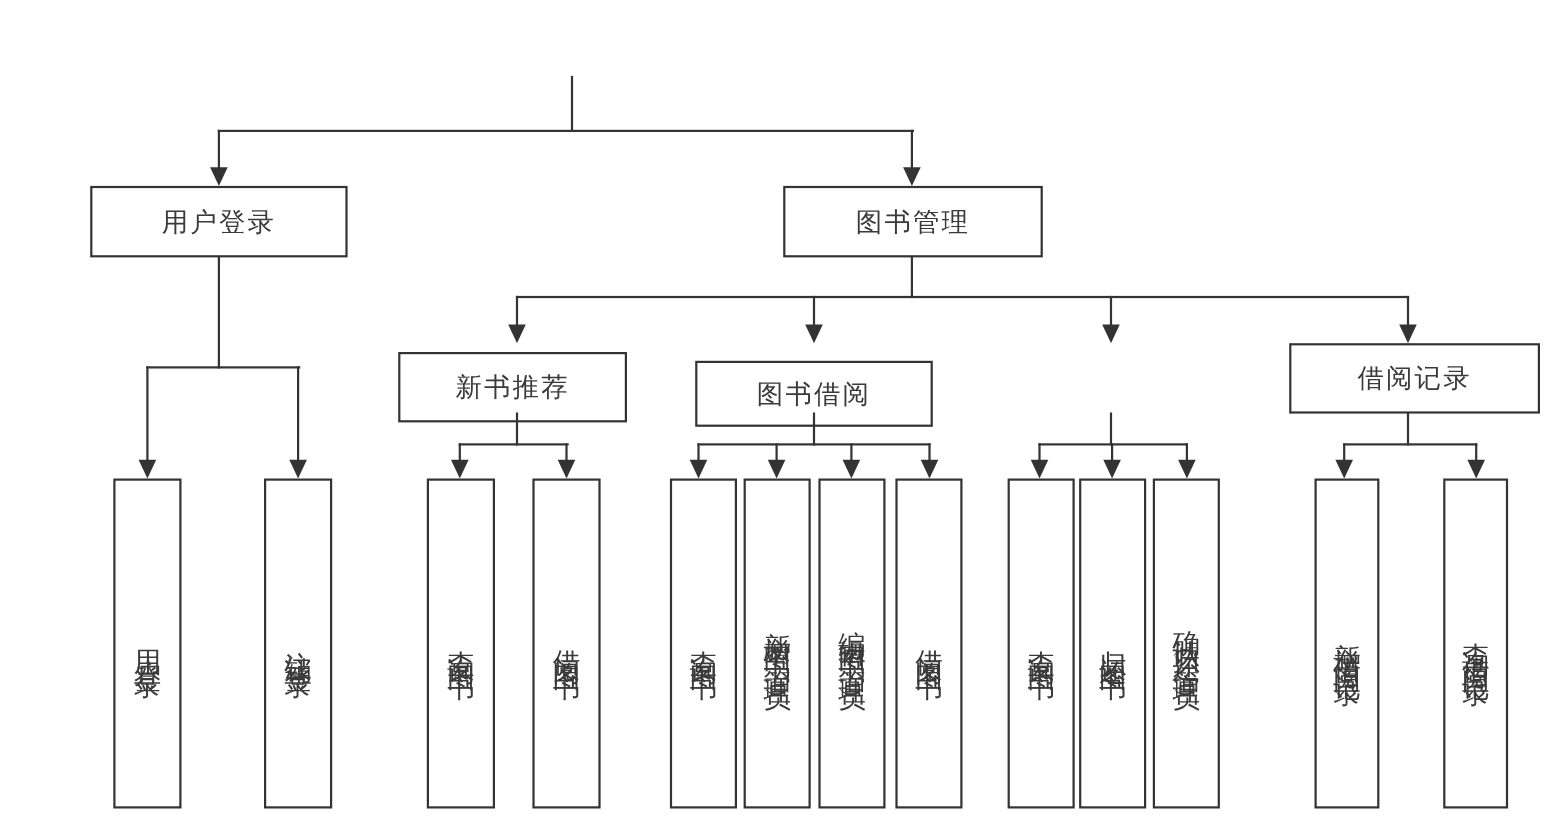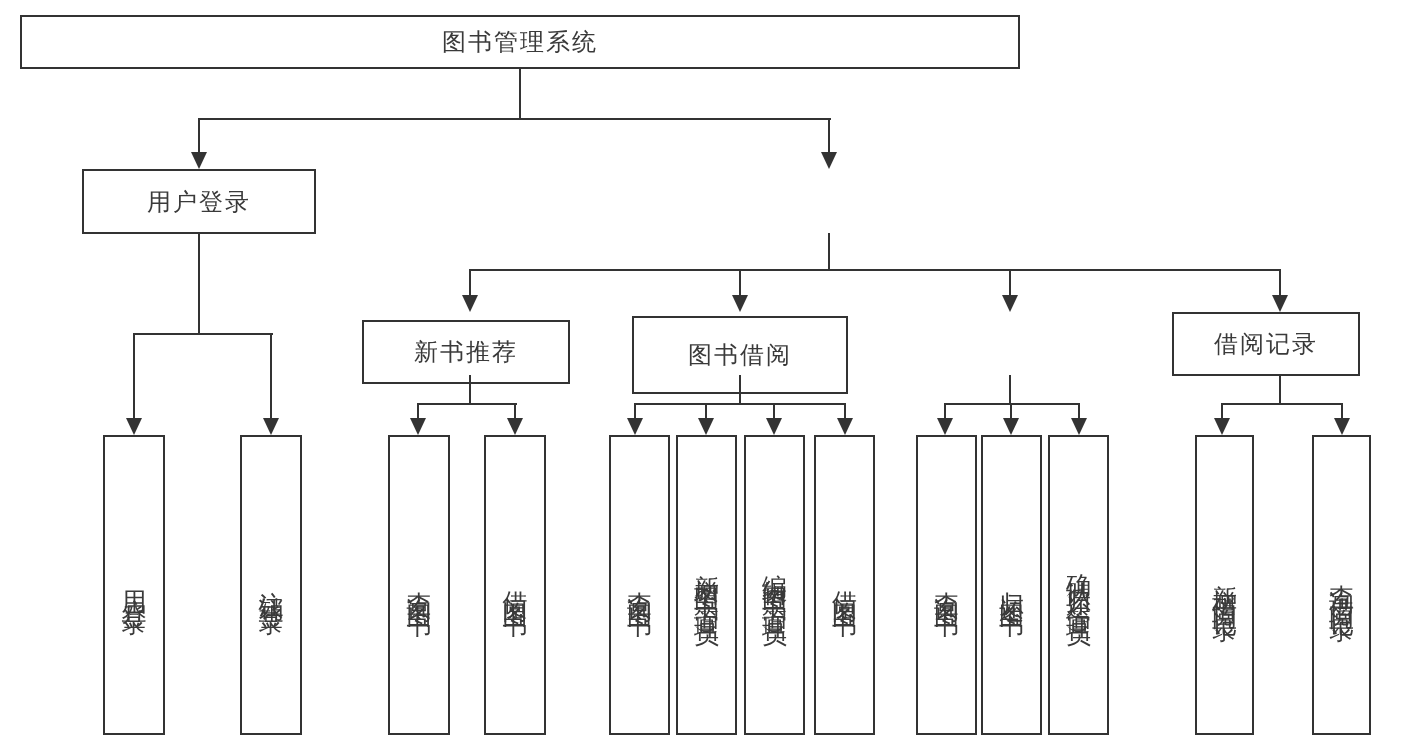--- a/index.html
+++ b/index.html
@@ -29,33 +29,33 @@
   .wm{
     position:absolute;right:6px;bottom:2px;
     font-size:21px;color:#a9a9a9;letter-spacing:1px;white-space:nowrap;
   }
 </style>
 </head>
 <body>
 
 <div class="canvas">
 
-  <div class="box" style="left:20px;top:15px;width:1000px;height:54px">
-    <span class="hlbl">图书管理系统</span>
-  </div>
 
   <div class="ln" style="left:519px;top:69px;width:2px;height:51px"></div>
   <div class="ln" style="left:198px;top:118px;width:633px;height:2px"></div>
   <div class="ln" style="left:198px;top:118px;width:2px;height:36px"></div>
   <div class="ar" style="left:191px;top:152px"></div>
   <div class="ln" style="left:828px;top:118px;width:2px;height:36px"></div>
   <div class="ar" style="left:821px;top:152px"></div>
 
   <div class="box" style="left:82px;top:169px;width:234px;height:65px">
     <span class="hlbl">用户登录</span>
+  </div>
+  <div class="box" style="left:712px;top:169px;width:236px;height:65px">
+    <span class="hlbl">图书管理</span>
   </div>
 
   <div class="ln" style="left:198px;top:233px;width:2px;height:102px"></div>
   <div class="ln" style="left:133px;top:333px;width:140px;height:2px"></div>
   <div class="ln" style="left:133px;top:333px;width:2px;height:86px"></div>
   <div class="ar" style="left:126px;top:418px"></div>
   <div class="ln" style="left:270px;top:333px;width:2px;height:86px"></div>
   <div class="ar" style="left:263px;top:418px"></div>
 
   <div class="ln" style="left:828px;top:233px;width:2px;height:38px"></div>
@@ -65,24 +65,24 @@
   <div class="ln" style="left:739px;top:269px;width:2px;height:28px"></div>
   <div class="ar" style="left:732px;top:295px"></div>
   <div class="ln" style="left:1009px;top:269px;width:2px;height:28px"></div>
   <div class="ar" style="left:1002px;top:295px"></div>
   <div class="ln" style="left:1279px;top:269px;width:2px;height:28px"></div>
   <div class="ar" style="left:1272px;top:295px"></div>
 
   <div class="box" style="left:362px;top:320px;width:208px;height:64px">
     <span class="hlbl">新书推荐</span>
   </div>
-  <div class="box" style="left:632px;top:316px;width:216px;height:78px">
+  <div class="box" style="left:632px;top:328px;width:216px;height:60px">
     <span class="hlbl">图书借阅</span>
   </div>
-  <div class="box" style="left:1172px;top:312px;width:188px;height:64px">
+  <div class="box" style="left:1172px;top:312px;width:228px;height:64px">
     <span class="hlbl">借阅记录</span>
   </div>
 
   <div class="ln" style="left:469px;top:375px;width:2px;height:30px"></div>
   <div class="ln" style="left:417px;top:403px;width:100px;height:2px"></div>
   <div class="ln" style="left:417px;top:403px;width:2px;height:16px"></div>
   <div class="ar" style="left:410px;top:418px"></div>
   <div class="ln" style="left:514px;top:403px;width:2px;height:16px"></div>
   <div class="ar" style="left:507px;top:418px"></div>
 

